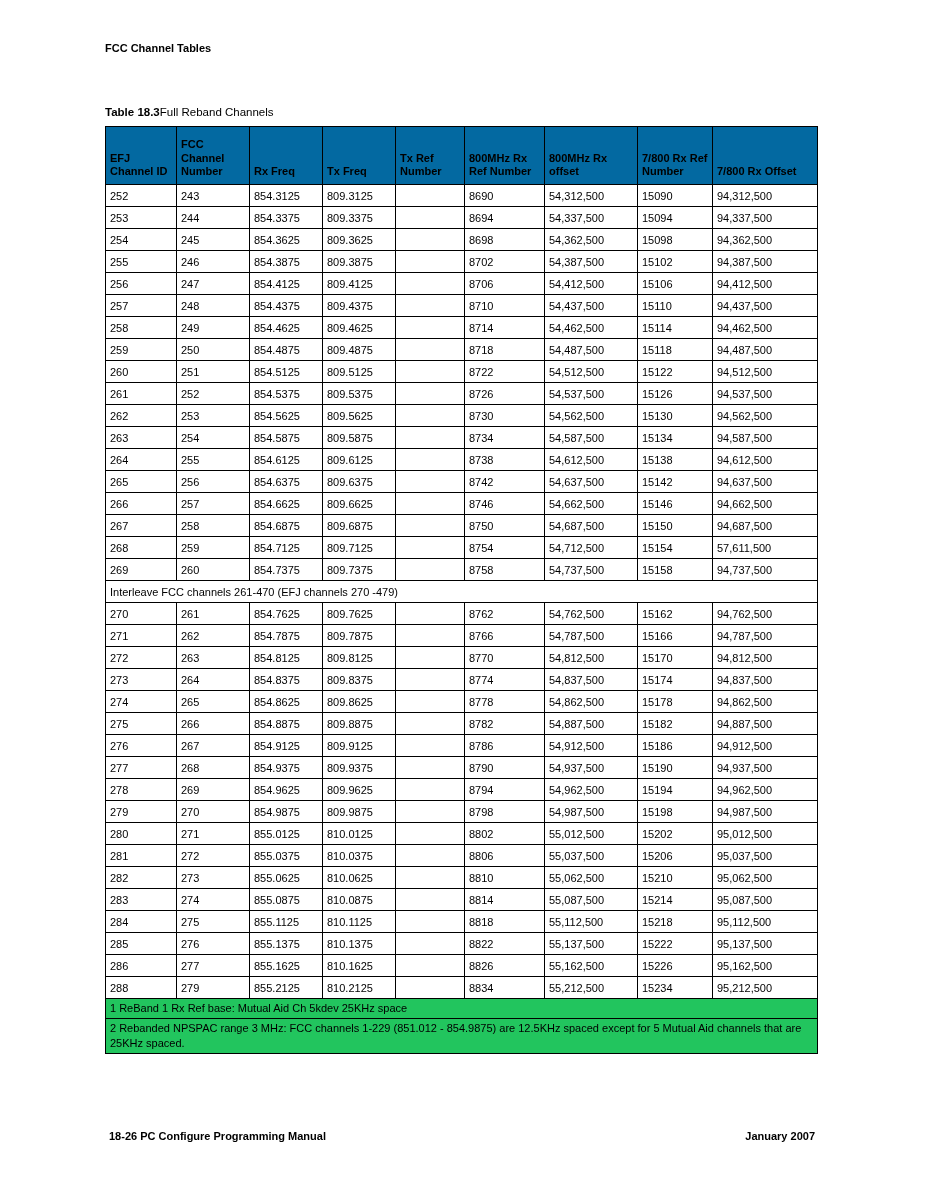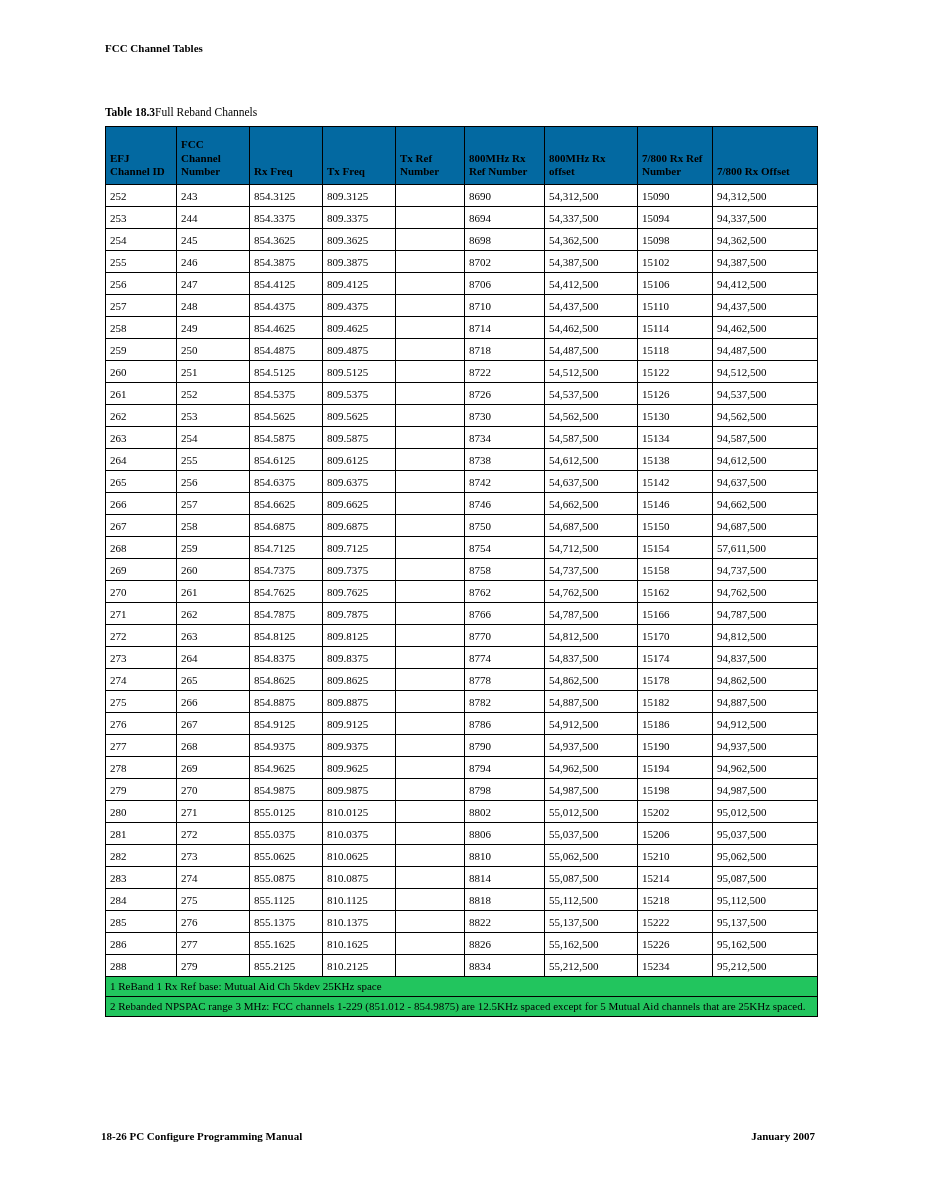--- a/index.html
+++ b/index.html
@@ -1,21 +1,21 @@
 <!DOCTYPE html>
 <html><head>
 <meta charset="utf-8">
 <style>
   html, body { margin: 0; padding: 0; background: #ffffff; }
   .page {
     position: relative;
     width: 926px;
     height: 1198px;
     background: #ffffff;
-    font-family: Liberation Serif, serif;
+    font-family: Liberation Sans, sans-serif;
     color: #000000;
     overflow: hidden;
   }
   .running-header {
     position: absolute;
     top: 42px;
     left: 105px;
     font-size: 11px;
     font-weight: bold;
   }
@@ -61,21 +61,21 @@
     height: 17px;
   }
   td.footnote-cell {
     background: #22c55e;
     line-height: 1.35;
     padding: 3px 5px;
   }
   .page-footer {
     position: absolute;
     top: 1130px;
-    left: 101px;
+    left: 109px;
     right: 111px;
     display: flex;
     justify-content: space-between;
     font-size: 11px;
     font-weight: bold;
   }
   col.c0 { width: 71px; }
   col.c1 { width: 73px; }
   col.c2 { width: 73px; }
   col.c3 { width: 73px; }
@@ -314,20 +314,23 @@
           <td>260</td>
           <td>854.7375</td>
           <td>809.7375</td>
           <td></td>
           <td>8758</td>
           <td>54,737,500</td>
           <td>15158</td>
           <td>94,737,500</td>
         </tr>
         <tr>
+          <td colspan="9" class="note-cell">Interleave FCC channels 261-470 (EFJ channels 270 -479)</td>
+        </tr>
+        <tr>
           <td>270</td>
           <td>261</td>
           <td>854.7625</td>
           <td>809.7625</td>
           <td></td>
           <td>8762</td>
           <td>54,762,500</td>
           <td>15162</td>
           <td>94,762,500</td>
         </tr>

